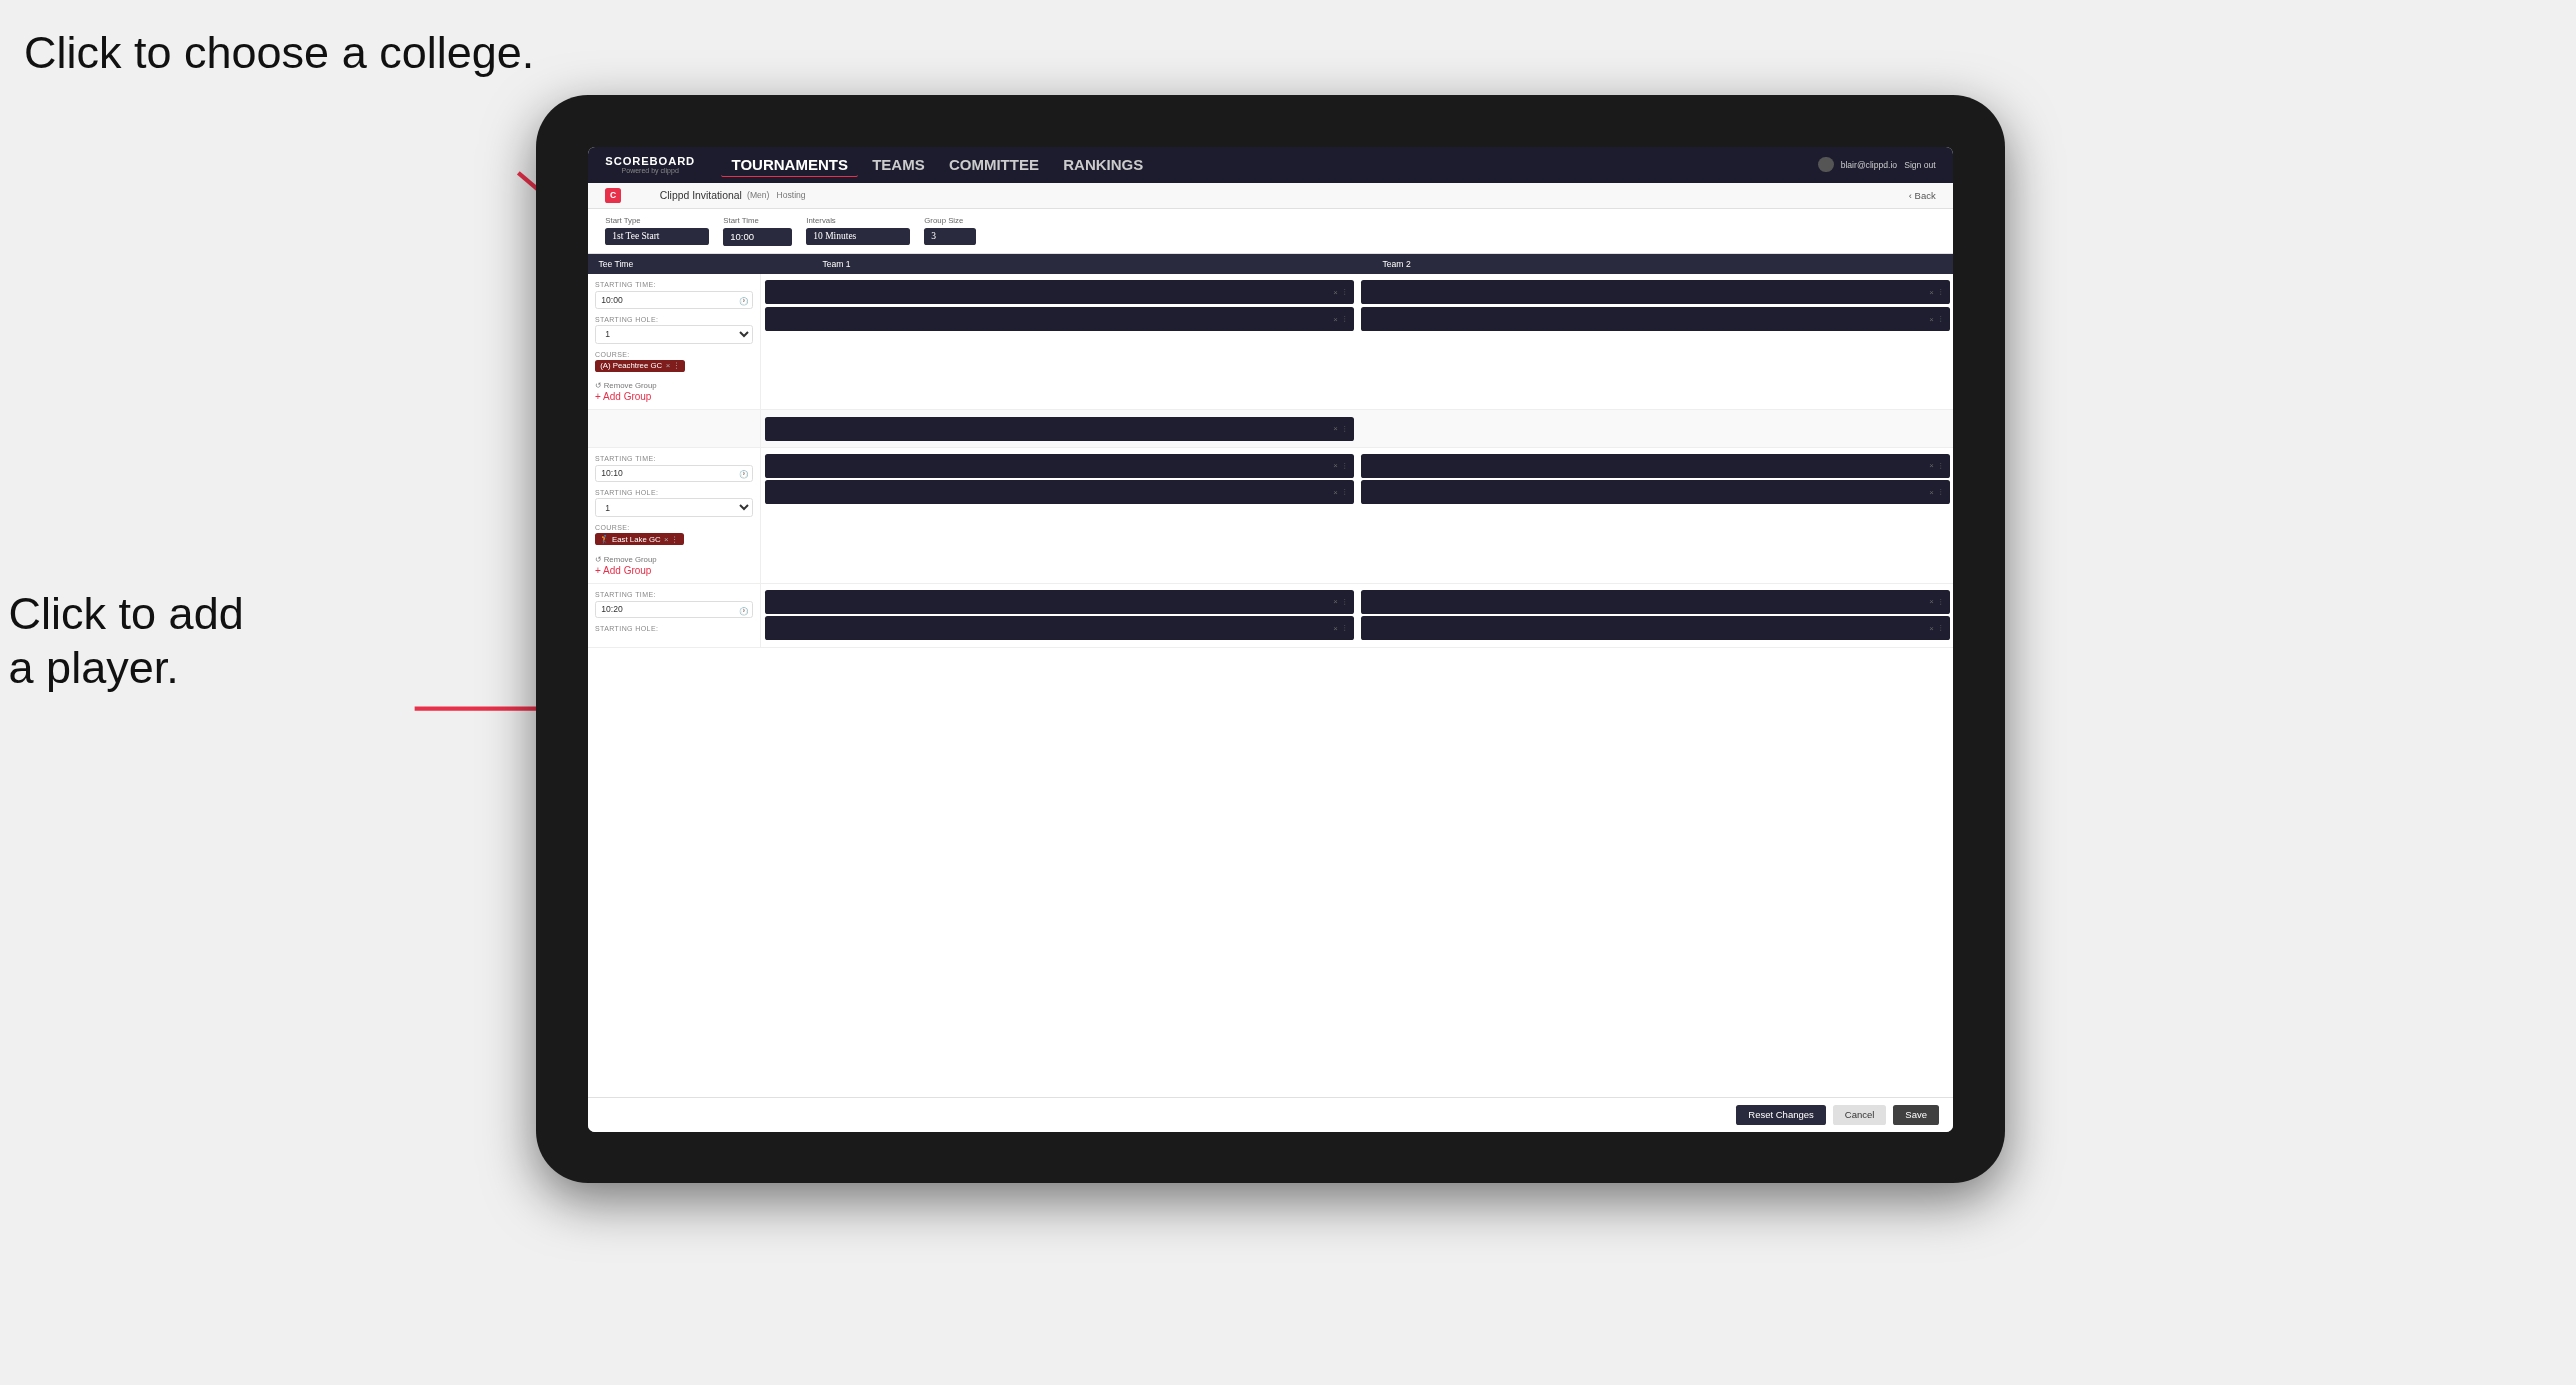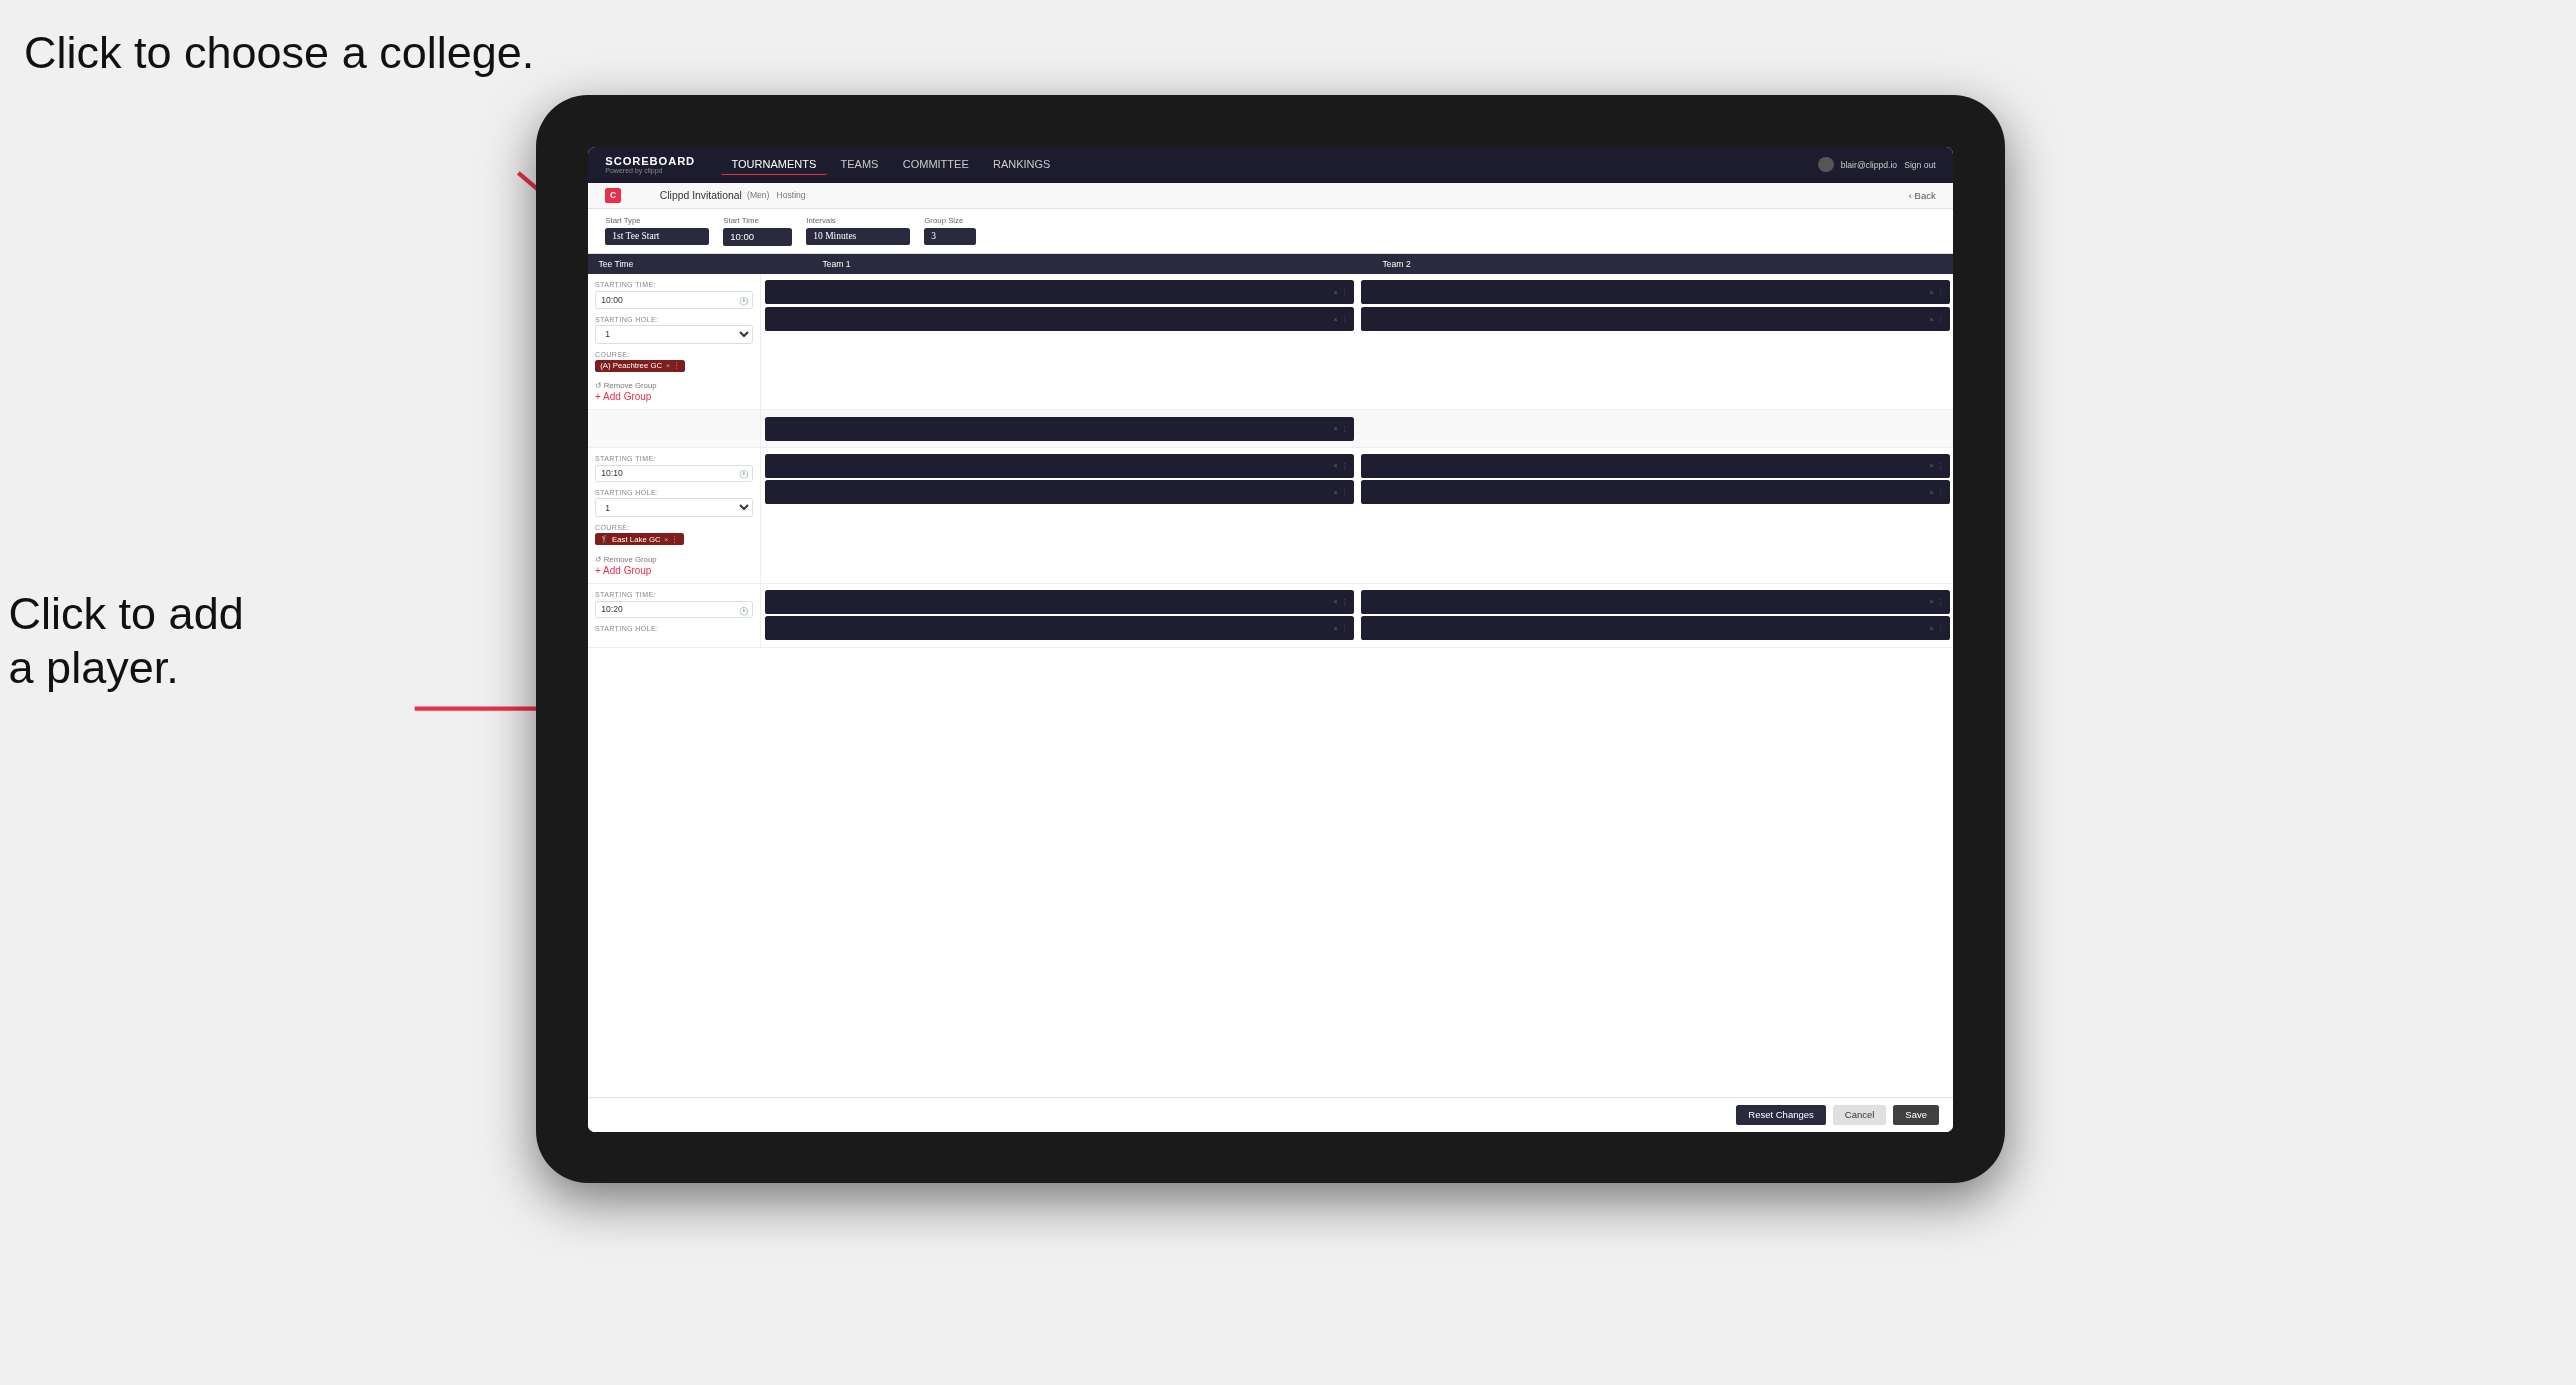--- a/index.html
+++ b/index.html
@@ -56,20 +56,21 @@
     }
 
     
     .navbar {
       background: #1c1c2e;
       display: flex;
       align-items: center;
       padding: 0 17.3px;
       height: 36px;
       flex-shrink: 0;
+      text-align: center;
     }
     .navbar-brand {
       display: flex;
       flex-direction: column;
       margin-right: 26px;
     }
     .navbar-brand .scoreboard-text {
       color: #ffffff;
       font-size: 11.2px;
       font-weight: 700;
@@ -79,24 +80,25 @@
       color: #888;
       font-size: 7px;
     }
     .navbar-nav {
       display: flex;
       gap: 3.5px;
       flex: 1;
     }
     .nav-item {
       color: #ccc;
-      font-size: 11px;
+      font-size: 15px;
       padding: 3.5px 10.4px;
       cursor: pointer;
       border-radius: 2.6px;
+      font-weight: bold;
     }
     .nav-item.active {
       color: #ffffff;
       border-bottom: 1.7px solid #e8304a;
     }
     .navbar-right {
       display: flex;
       align-items: center;
       gap: 7px;
       color: #ccc;

